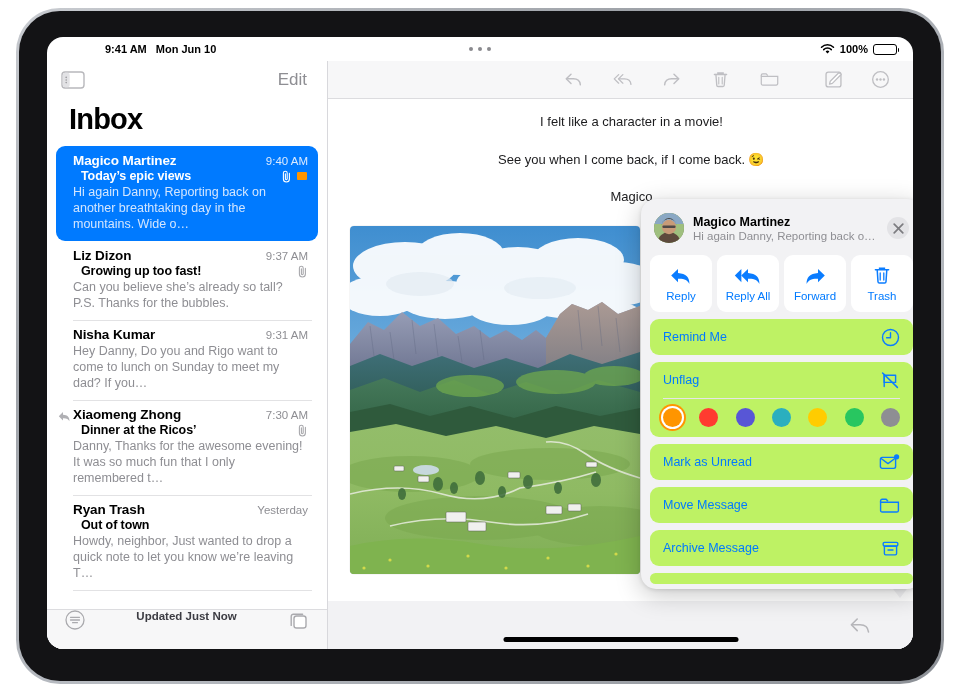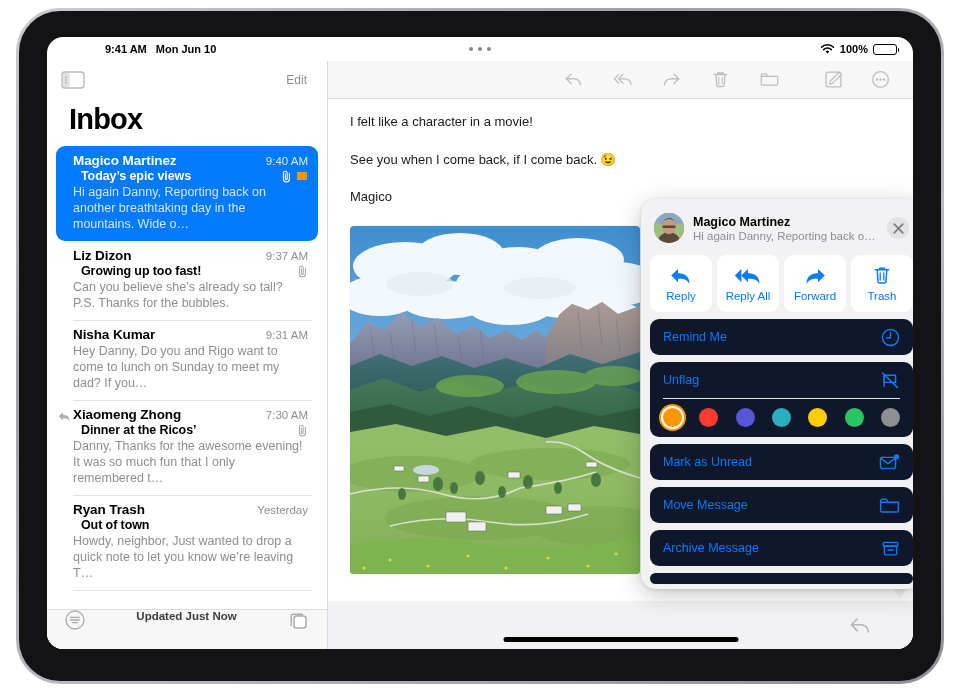--- a/index.html
+++ b/index.html
@@ -63,21 +63,21 @@
     background: #ffffff;
     border-right: 1px solid #d8d8dc;
     display: flex; flex-direction: column;
     position: relative;
   }
   #sidebar-topbar {
     height: 38px; display:flex; align-items:center; justify-content:space-between;
     padding: 0 20px 0 14px; flex: none;
   }
   #sidebar-toggle { width: 24px; height: 18px; cursor: pointer; }
-  #edit-btn { font-size: 12px; color: #8e8e93; cursor: pointer; }
+  #edit-btn { font-size: 17px; color: #8e8e93; cursor: pointer; }
   #inbox-title {
     font-size: 29px; font-weight: bold; letter-spacing: -0.8px;
     padding: 4px 0 10px 22px; color: #000; flex: none;
   }
   #mail-list { flex: 1; overflow: hidden; padding: 0 9px; position: relative; }
 
   .mail-row {
     position: relative;
     padding: 7px 10px 9px 17px;
     border-radius: 9px;
@@ -119,21 +119,21 @@
     height: 38px; flex:none; background:#f7f7f8;
     border-bottom:1px solid #dcdcdf;
     display:flex; align-items:center; position:relative;
   }
   #toolbar-left { position:absolute; left:50%; transform:translateX(-50%);
                   display:flex; gap:28px; align-items:center; }
   #toolbar-left.shifted { left: 235px; transform:none; }
   #toolbar-right { position:absolute; right:22px; display:flex; gap:26px; align-items:center; }
   .tb-icon { width:21px; height:21px; cursor:pointer; }
 
-  #detail-body { flex:1; background:#fff; overflow:hidden; position:relative; padding: 14px 0 0 0; }
+  #detail-body { flex:1; background:#fff; overflow:hidden; position:relative; padding: 14px 0 0 0; text-align: center; }
   .body-para { font-size:13px; color:#1c1c1e; padding: 0 0 0 22px; margin-bottom: 20px; line-height:1.35; }
   #hero-photo {
     margin-left: 22px;
     width: 290px; height: 348px;
     border-radius: 4px;
     overflow:hidden;
     box-shadow: 0 0 0 0.5px rgba(0,0,0,0.07);
     position: relative;
   }
   #detail-bottom {
@@ -176,21 +176,21 @@
   }
 
   #quick-actions { display:flex; gap:5px; margin-bottom: 7px; }
   .qa-btn {
     flex:1; height: 57px; background:#fff; border-radius:9px;
     display:flex; flex-direction:column; align-items:center; justify-content:center; gap:4px;
     cursor:pointer;
   }
   .qa-label { font-size: 11.5px; color:#007aff; font-weight:500; }
 
-  .pop-card { background:#0f172a; border-radius:9px; margin-bottom:7px; }
+  .pop-card { background:#bef264; border-radius:9px; margin-bottom:7px; }
   .pop-item {
     height: 36px; display:flex; align-items:center; justify-content:space-between;
     padding: 0 13px; cursor:pointer;
   }
   .pop-item-label { font-size: 12.5px; color:#007aff; }
   .flag-sep { height:1px; background:#e5e5e7; margin: 0 13px; }
   #flag-colors { display:flex; align-items:center; justify-content:space-between;
                  padding: 9px 13px 10px 13px; }
   .swatch { width:19px; height:19px; border-radius:50%; cursor:pointer; }
   .swatch.sel { box-shadow: 0 0 0 2px #fff, 0 0 0 4px currentColor; }

